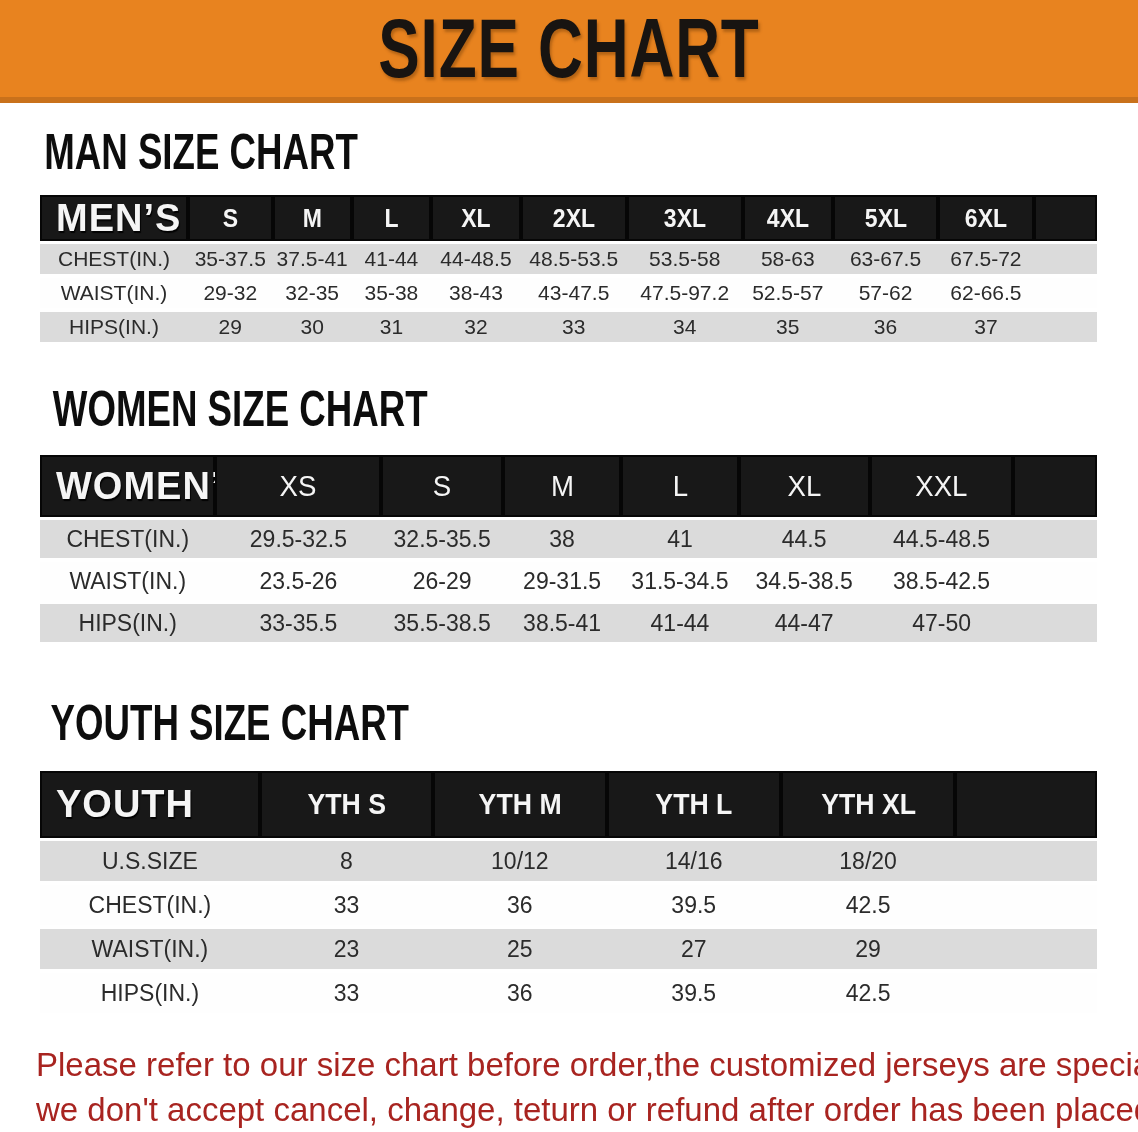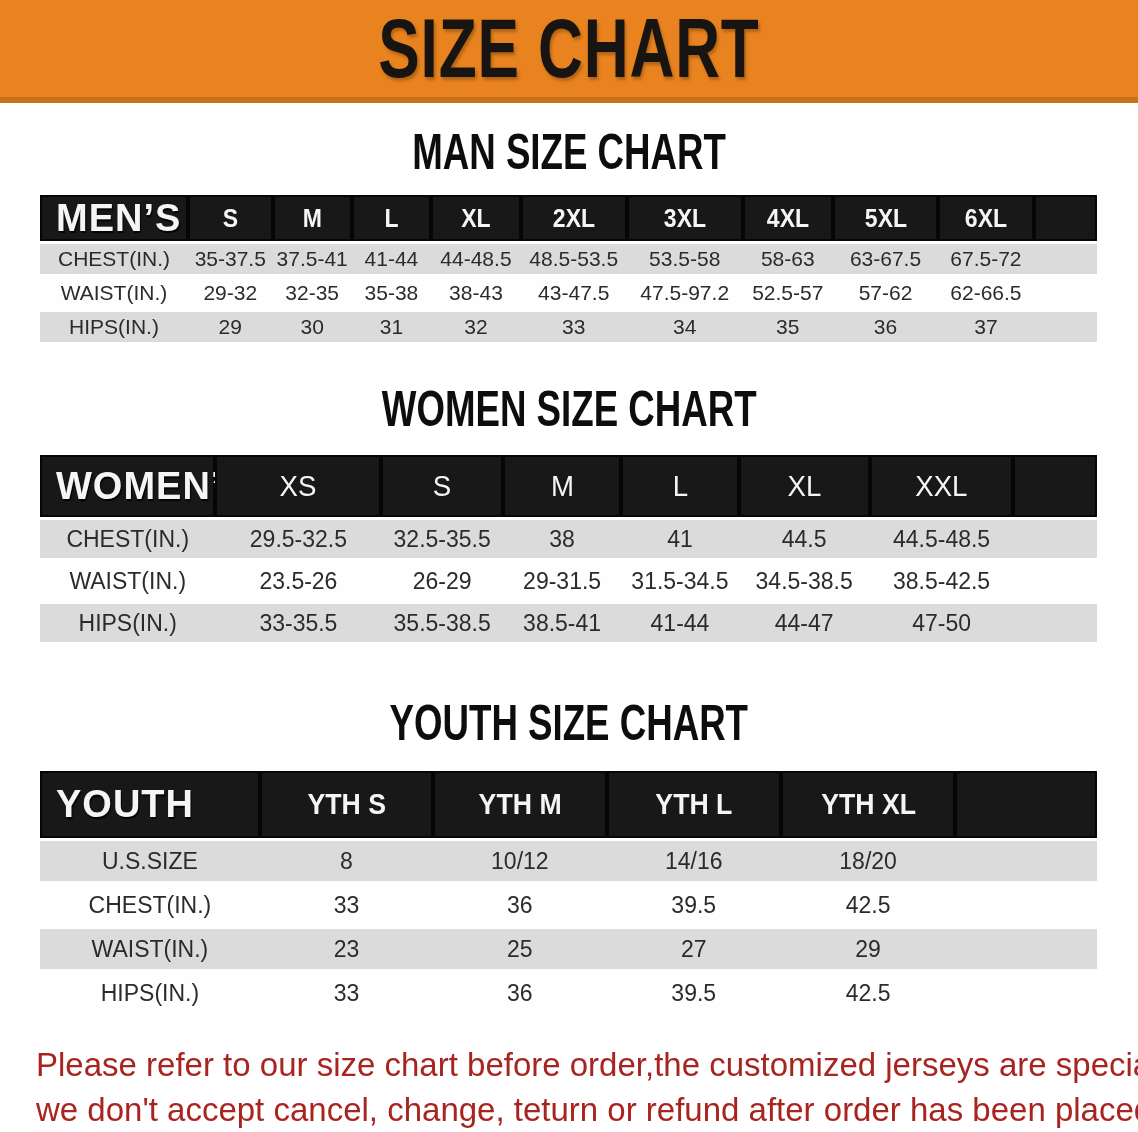--- a/index.html
+++ b/index.html
@@ -14,21 +14,21 @@
     height:97px; background:#E8831F; border-bottom:6px solid #C9711B;
     display:flex; align-items:center; justify-content:center;
   }
   .banner-title {
     display:inline-block; font-size:74px; font-weight:800; color:#181411;
     transform:scale(0.84,1.12); letter-spacing:1px; white-space:nowrap;
     text-shadow:2px 3px 3px rgba(80,40,0,0.35);
   }
 
   
-  .section-heading { margin:8px; text-align:center; color:#0d0d0d; font-weight:800; height:46px; line-height:46px; }
+  .section-heading { margin:0; color:#0d0d0d; font-weight:800; height:46px; line-height:46px; }
   .section-heading .condensed { display:inline-block; font-size:47px; transform:scale(0.78,1.06); white-space:nowrap; letter-spacing:0px; }
   .section.men   .section-heading { margin-top:26px; }
   .section.women .section-heading { margin-top:40px; }
   .section.youth .section-heading { margin-top:54px; }
   .section.men   .table-host { margin-top:20px; }
   .section.women .table-host { margin-top:23px; }
   .section.youth .table-host { margin-top:25px; }
 
   
   .size-table {

